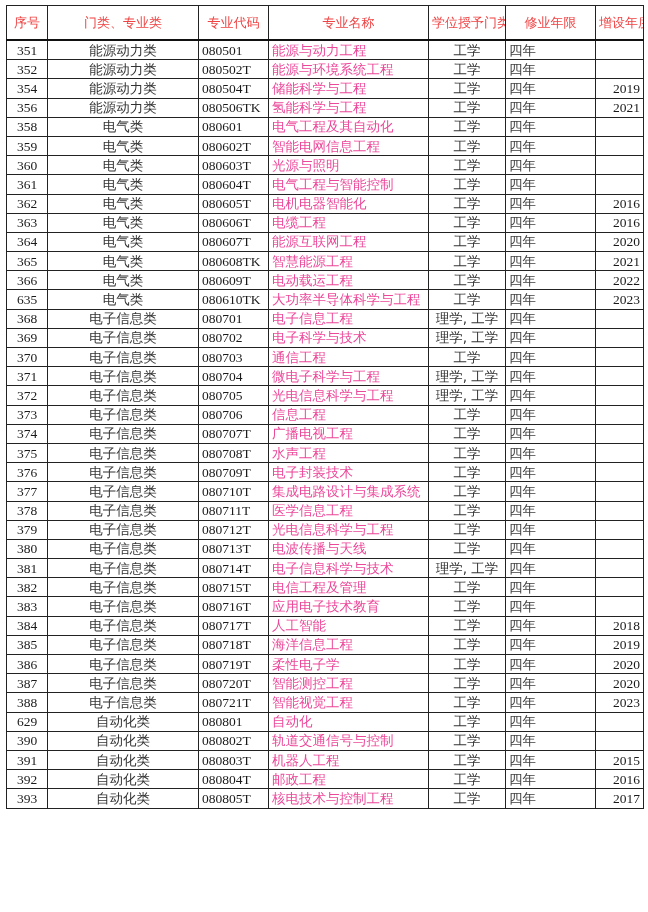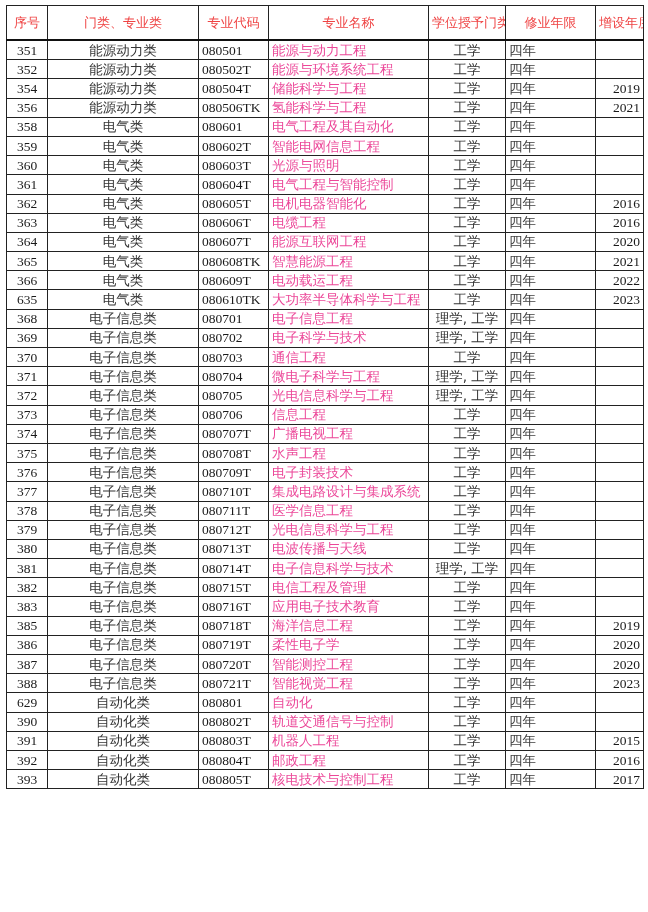--- a/index.html
+++ b/index.html
@@ -331,20 +331,29 @@
       <tr>
         <td class="num">383</td>
         <td class="cat">电子信息类</td>
         <td class="code">080716T</td>
         <td class="name">应用电子技术教育</td>
         <td class="deg">工学</td>
         <td class="dur">四年</td>
         <td class="year"></td>
       </tr>
       <tr>
+        <td class="num">384</td>
+        <td class="cat">电子信息类</td>
+        <td class="code">080717T</td>
+        <td class="name">人工智能</td>
+        <td class="deg">工学</td>
+        <td class="dur">四年</td>
+        <td class="year">2018</td>
+      </tr>
+      <tr>
         <td class="num">385</td>
         <td class="cat">电子信息类</td>
         <td class="code">080718T</td>
         <td class="name">海洋信息工程</td>
         <td class="deg">工学</td>
         <td class="dur">四年</td>
         <td class="year">2019</td>
       </tr>
       <tr>
         <td class="num">386</td>

